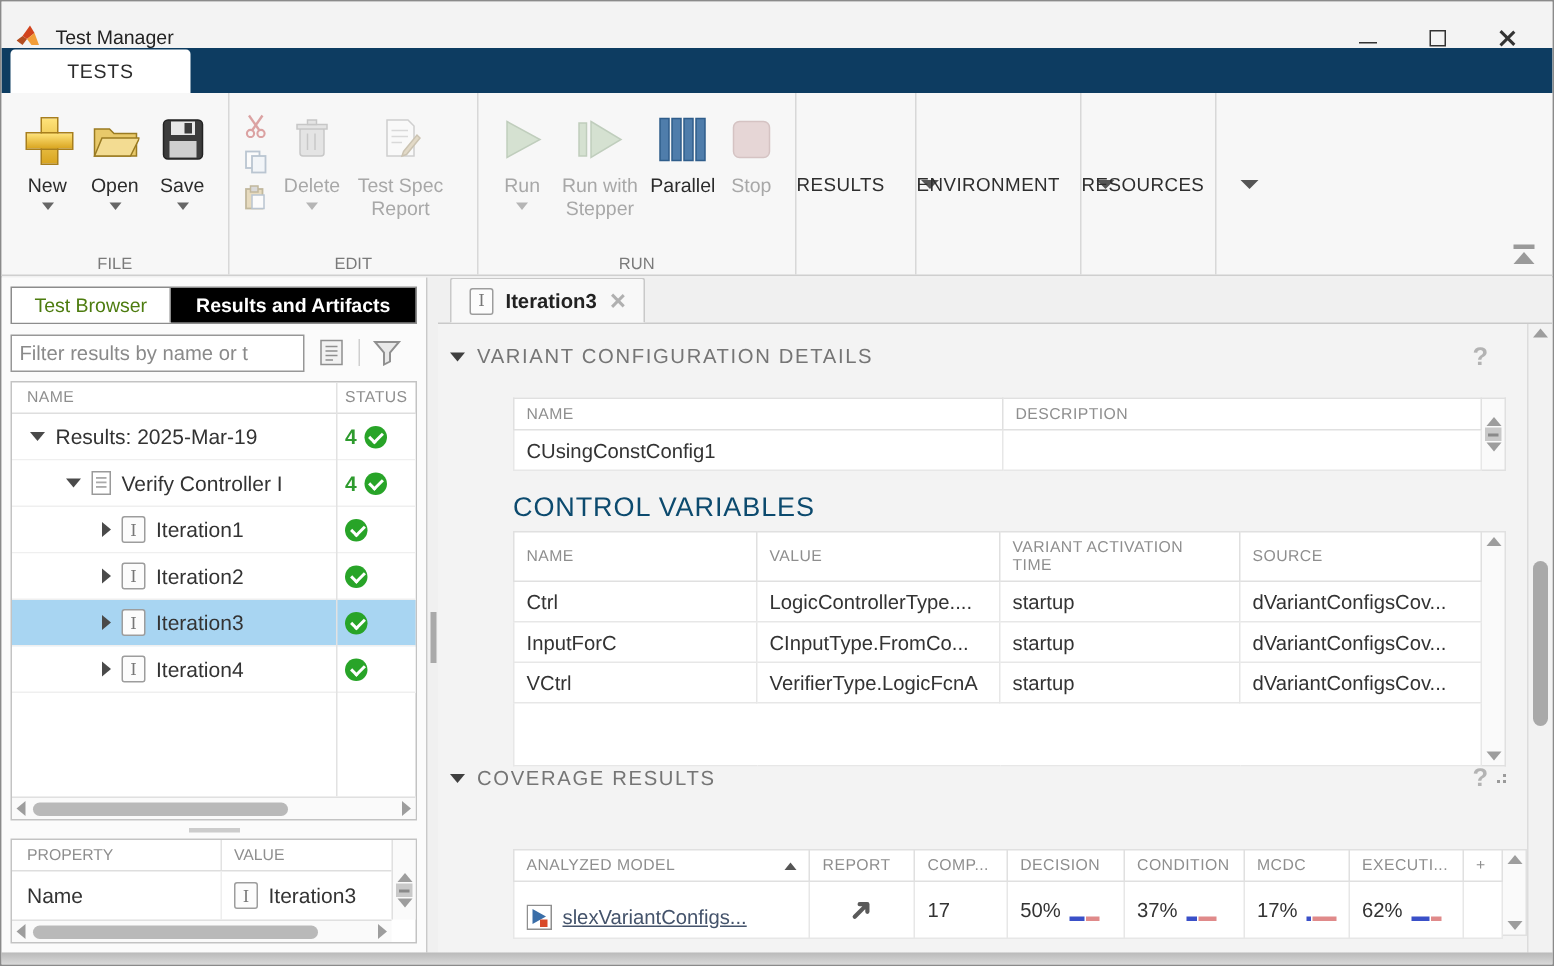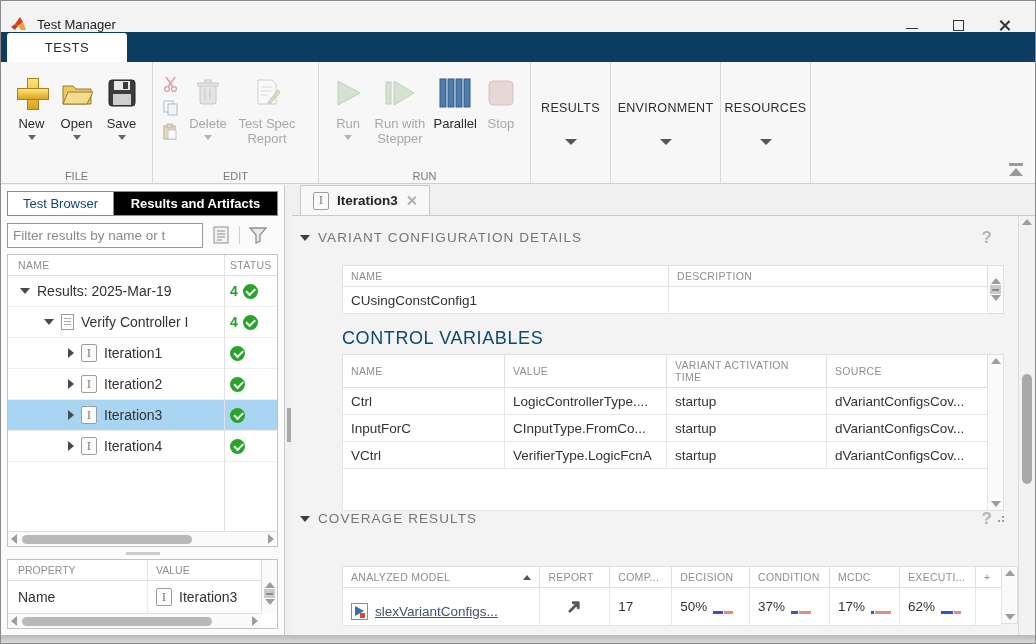--- a/index.html
+++ b/index.html
@@ -31,37 +31,37 @@
   .bigbtn{width:48px;display:flex;flex-direction:column;align-items:center;padding-top:6px;}
   .bigbtn .bicon{height:42px;display:flex;align-items:center;justify-content:center;}
   .bigbtn .blabel{font-size:13px;color:#2b2b2b;text-align:center;line-height:15px;margin-top:2px;}
   .bigbtn .ddarrow{margin-top:4px;width:0;height:0;border-left:4px solid transparent;border-right:4px solid transparent;border-top:5px solid #666;}
   .bigbtn.disabled .blabel{color:#a8a8a8;}
   .bigbtn.disabled .bicon{opacity:.45;filter:saturate(.55);}
   .bigbtn.disabled .ddarrow{border-top-color:#b5b5b5;}
   .wide{width:70px;}
   .smallcol{display:flex;flex-direction:column;gap:5px;padding:8px 4px 0 0;}
   .smallicon{width:19px;height:19px;display:flex;align-items:center;justify-content:center;opacity:.5;}
-  .gallery{display:flex;flex-direction:column;align-items:center;justify-content:center;gap:24px;border-right:1px solid #d8d8d8;}
+  .gallery{display:flex;flex-direction:row;align-items:center;gap:24px;border-right:1px solid #d8d8d8;}
   .gallery .glabel{font-size:12.5px;color:#2e2e2e;letter-spacing:.3px;}
   .gallery .ddarrow{width:0;height:0;border-left:6px solid transparent;border-right:6px solid transparent;border-top:6px solid #555;}
   .collapse-btn{position:absolute;right:10px;bottom:6px;width:18px;height:14px;}
   .collapse-btn .bar{width:14px;height:2.5px;background:#9a9a9a;margin:0 auto;}
   .collapse-btn .tri{width:0;height:0;margin:2px auto 0;border-left:7px solid transparent;border-right:7px solid transparent;border-bottom:8px solid #9a9a9a;}
 
   
   .plus-icon{position:relative;width:30px;height:30px;}
   .plus-icon::before{content:"";position:absolute;left:10px;top:0;width:10px;height:30px;background:linear-gradient(#ffe37a,#d9a520);border:1px solid #a87f1d;}
   .plus-icon::after{content:"";position:absolute;left:0;top:10px;width:30px;height:10px;background:linear-gradient(#ffe37a,#d9a520);border:1px solid #a87f1d;}
 
   
   .left-panel{position:absolute;top:184px;left:0;width:284px;bottom:8px;background:#fbfbfb;border-right:1px solid #c9c9c9;padding:6px;}
   .lp-tabs{display:flex;height:25px;border:1px solid #8c8c8c;background:#fff;}
   .lp-tab{display:flex;align-items:center;justify-content:center;font-size:13px;padding:0 10px;}
-  .lp-tab.inactive{color:#0c4a6e;background:#fff;border-right:1px solid #8c8c8c;flex:0 0 106px;}
+  .lp-tab.inactive{color:#4d7c0f;background:#fff;border-right:1px solid #8c8c8c;flex:0 0 106px;}
   .lp-tab.active{color:#fff;background:#000;flex:1;font-weight:bold;}
   .filter-row{display:flex;align-items:center;gap:7px;margin-top:6px;height:26px;}
   .filter-input{width:196px;height:25px;border:1px solid #979797;font-size:13.5px;padding:0 5px;color:#444;background:#fff;}
   .filter-input::placeholder{color:#8a8a8a;}
   .icon-btn{display:flex;align-items:center;justify-content:center;width:22px;height:22px;}
   .vdiv{width:1px;height:18px;background:#cfcfcf;}
 
   .tree{margin-top:6px;border:1px solid #c3c3c3;background:#fff;height:293px;position:relative;}
   .tree-colline{position:absolute;top:0;bottom:15px;right:52px;width:1px;background:#e2e2e2;}
   .tree-header{height:21px;display:flex;align-items:center;border-bottom:1px solid #dedede;font-size:10.5px;color:#8e8e8e;}

